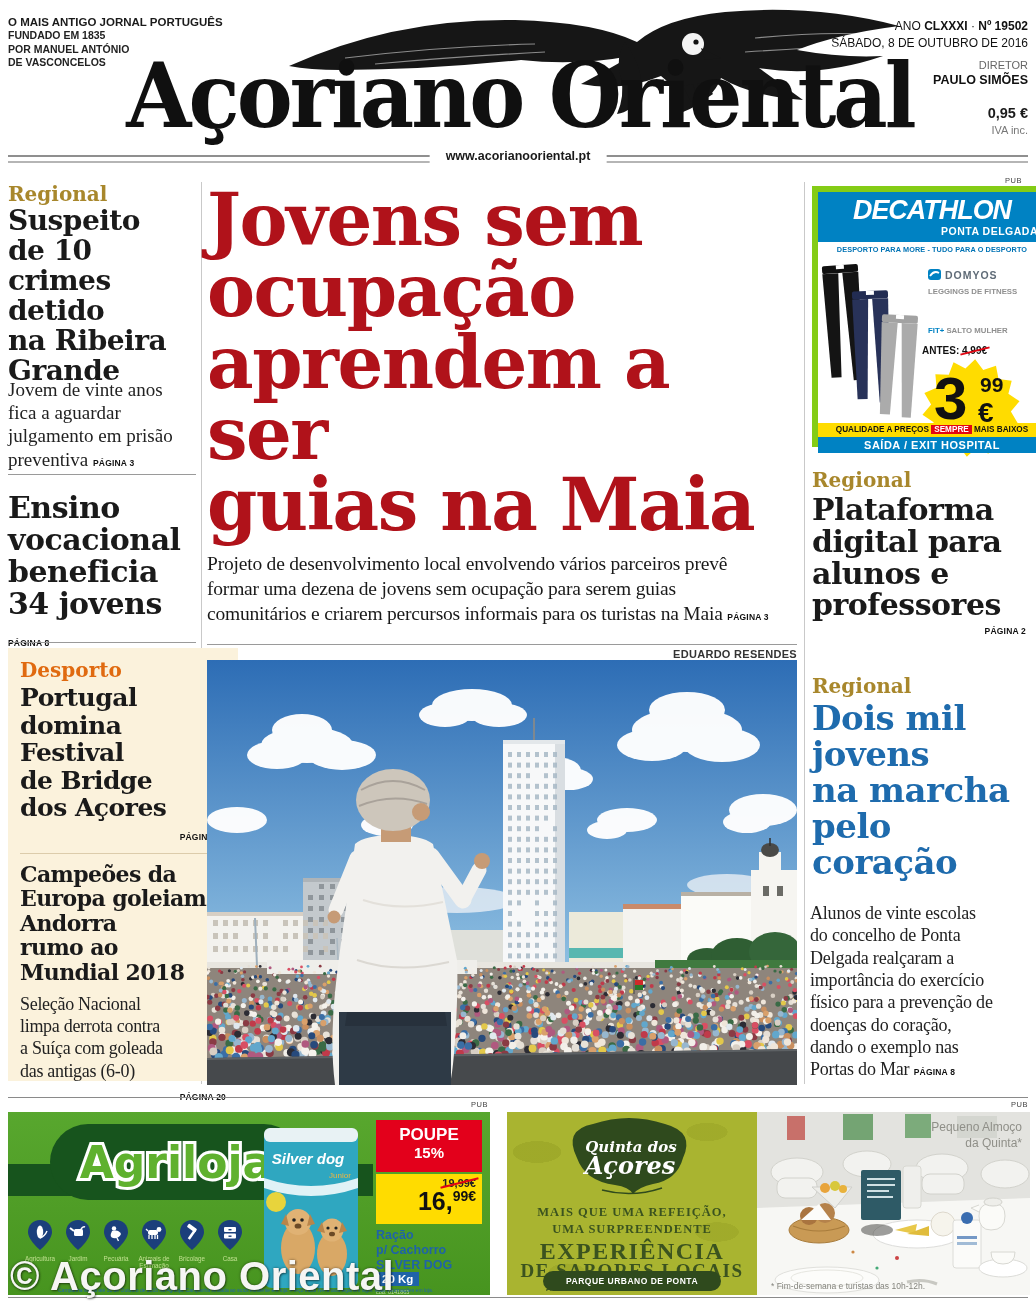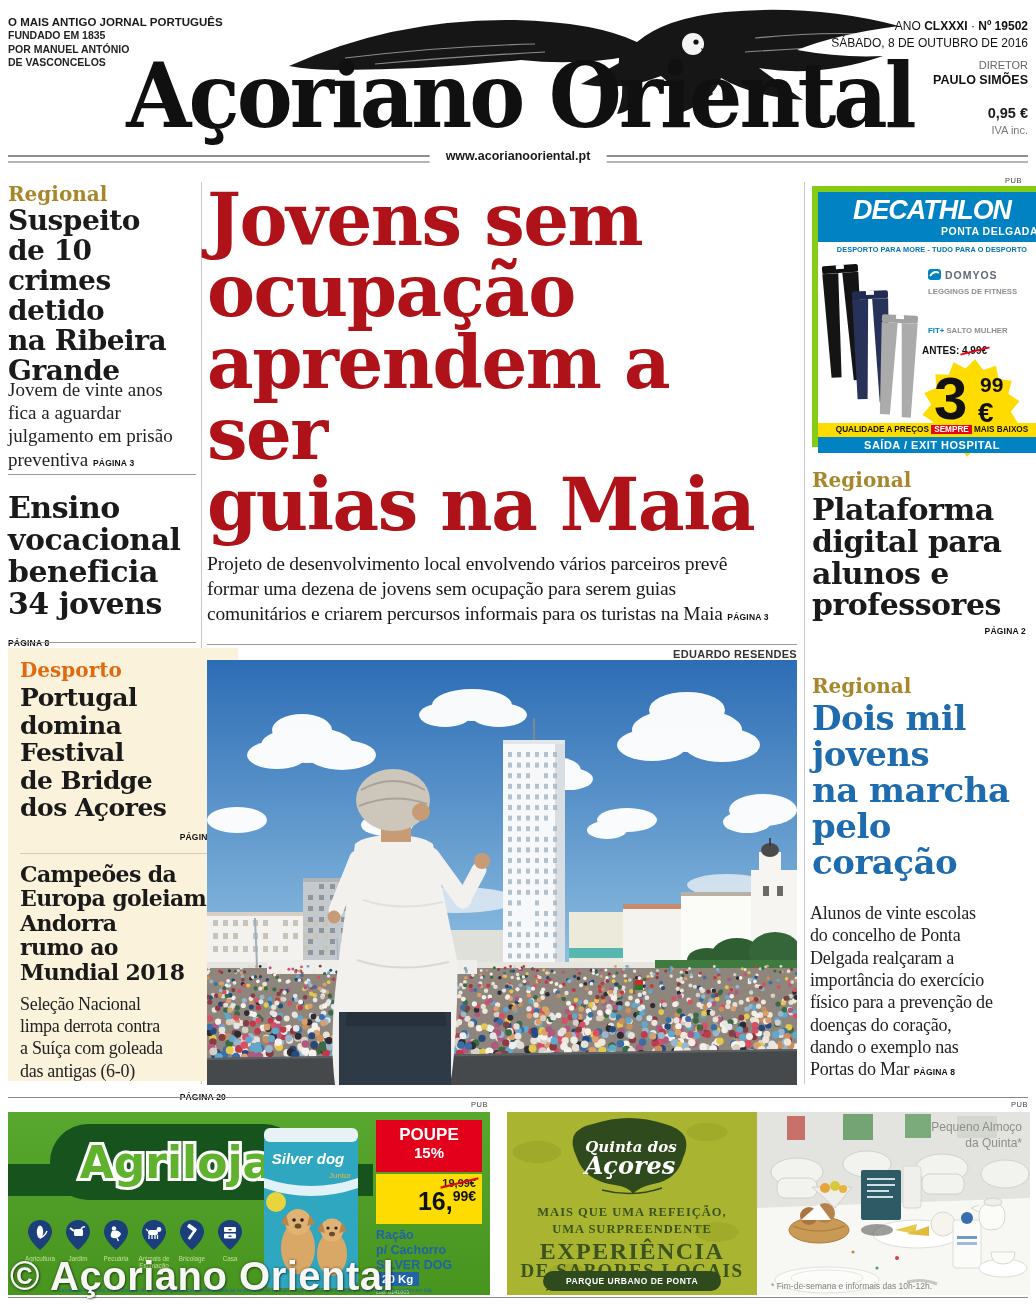--- a/index.html
+++ b/index.html
@@ -2394,19 +2394,19 @@
           <ellipse cx="70" cy="166" rx="36" ry="8" fill="none" stroke="#e6e6e0"></ellipse>
           <circle cx="140" cy="146" r="2" fill="#c44"></circle>
             <circle cx="120" cy="156" r="1.6" fill="#4a7"></circle>
             <circle cx="96" cy="140" r="1.6" fill="#c84"></circle>
           <path d="M150,170 q16,-4 30,2" stroke="#c8c8c2" stroke-width="3" fill="none"></path>
         </g>
         <ellipse cx="120" cy="118" rx="16" ry="6" fill="#3b3b38" opacity=".5"></ellipse>
       </svg>
       <div class="note pre">Pequeno Almoço
 da Quinta*</div>
-      <div class="foot">* Fim-de-semana e informais das 10h-12h.</div>
+      <div class="foot">* Fim-de-semana e turistas das 10h-12h.</div>
     </div>
   </div>
 
   <div class="abs hline" style="left:8px;top:1297px;width:1020px;background:#8a8a8a;"></div>
   <div class="abs watermark">© Açoriano Oriental</div>
 </div>
 
 </body></html>

